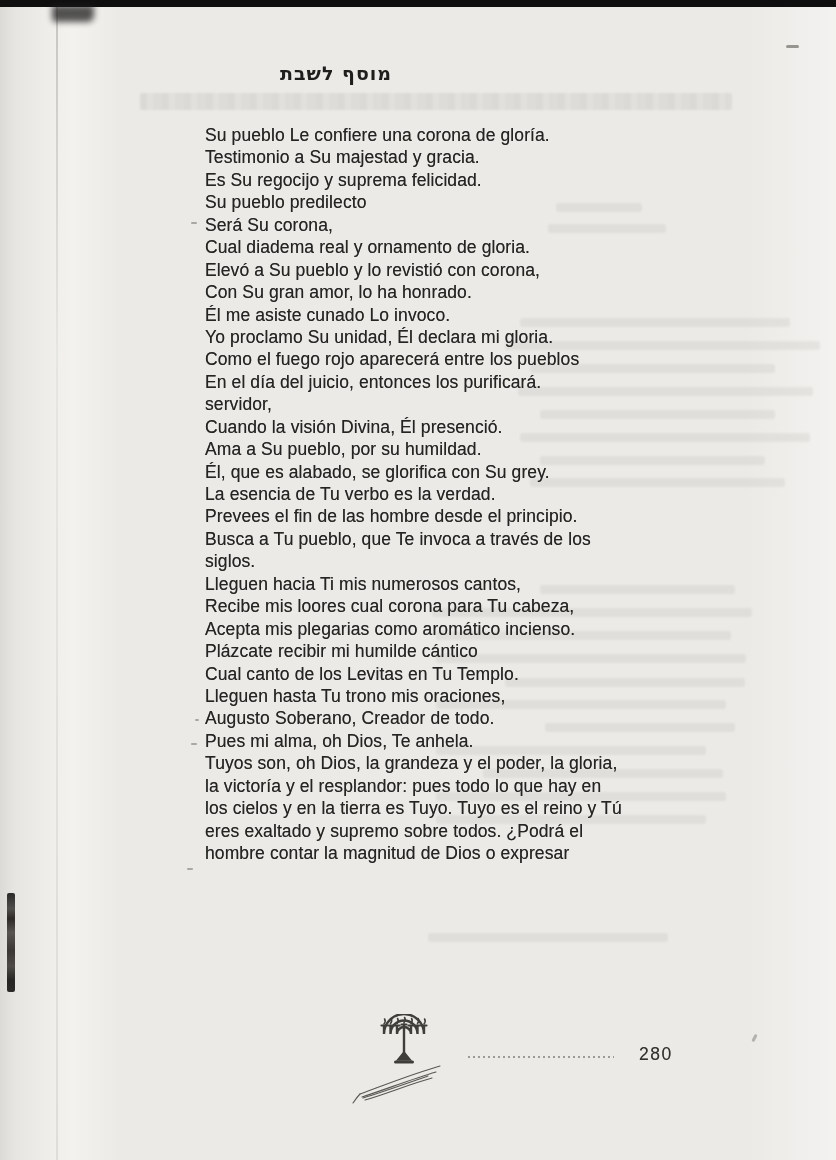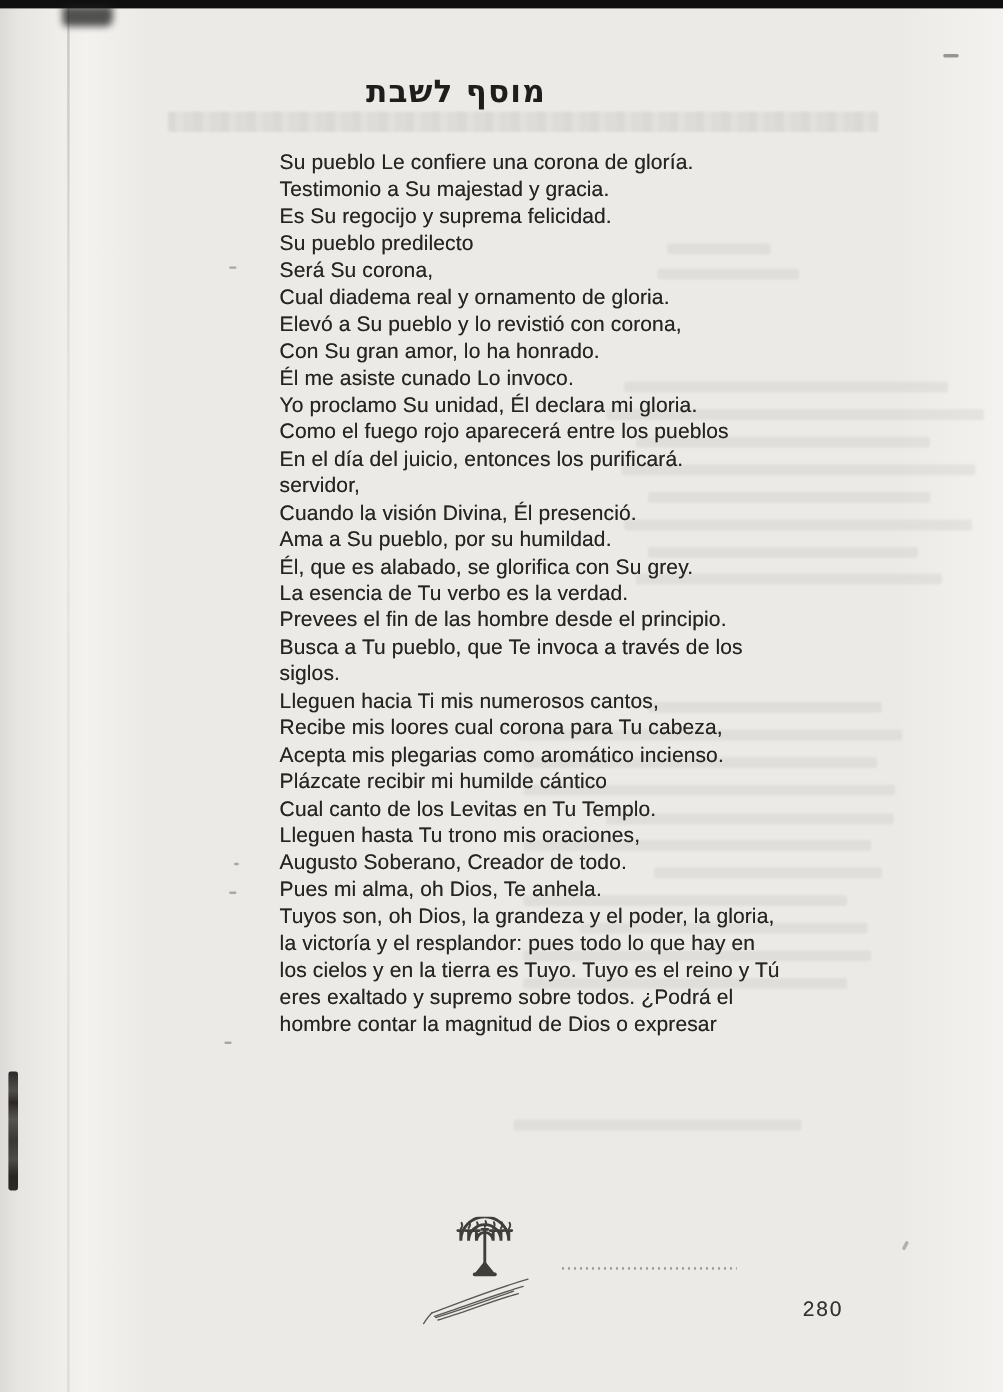--- a/index.html
+++ b/index.html
@@ -17,54 +17,53 @@
     background:linear-gradient(90deg,#dbdad7 0%,#e6e5e2 12%,#eeedea 38%,#f3f2ef 60%,#eceae7 100%);}
   .gutter-crease{position:absolute;top:0;left:56px;width:2px;height:1160px;background:linear-gradient(180deg,rgba(120,118,114,.35),rgba(160,158,154,.12) 30%,rgba(150,148,144,.2));filter:blur(.6px);}
   .right-fade{position:absolute;top:0;right:0;width:90px;height:1160px;background:linear-gradient(90deg,rgba(255,255,255,0),rgba(250,250,248,.5));}
   .left-ink-mark{position:absolute;left:7px;top:893px;width:8px;height:99px;border-radius:2px;
     background:linear-gradient(180deg,#111 0%,#3d3b38 16%,#15100d 26%,#45423e 40%,#24201d 58%,#3a3733 74%,#0d0c0b 88%,#13110f 100%);
     opacity:.88;filter:blur(.4px);}
   .tiny-dash{position:absolute;background:#97958f;border-radius:2px;}
   
   .hebrew-title{
     position:absolute;top:62px;left:280px;width:200px;
-    text-align:center;direction:rtl;
+    text-align:left;direction:rtl;
     font-family:"DejaVu Sans",sans-serif;
-    font-size:26px;font-weight:bold;color:#1f1e1c;
+    font-size:19px;font-weight:bold;color:#1f1e1c;
     letter-spacing:1px;
   }
   .title-bleed{
     position:absolute;left:140px;top:93px;width:592px;height:17px;
     background:repeating-linear-gradient(90deg,#c6c4bf 0 7px,#d6d4cf 7px 13px,#cbc9c4 13px 22px);
     opacity:.42;filter:blur(1.1px);border-radius:2px;
   }
   
   .poem{
     position:absolute;left:205px;top:124px;width:470px;
     font-size:17.5px;line-height:22.45px;color:#242422;
     text-shadow:0 0 .4px rgba(20,20,20,.55);
     letter-spacing:.1px;
     z-index:5;
   }
-  .poem div{white-space:nowrap;height:22.45px;margin-left:28px;}
+  .poem div{white-space:nowrap;height:22.45px;}
   
   .ghost{position:absolute;height:9px;background:#b3b1ab;border-radius:2px;opacity:.2;filter:blur(1.1px);z-index:1;}
   .margin-mark{position:absolute;background:#8d8b86;border-radius:2px;opacity:.7;}
   
   .emblem{position:absolute;left:350px;top:1014px;z-index:4;}
   .dotted-line{
     position:absolute;left:468px;top:1056px;width:146px;height:2px;
     background:repeating-linear-gradient(90deg,#8e8c87 0 2px,rgba(0,0,0,0) 2px 5px);
     opacity:.85;
   }
   .page-number{
-    position:absolute;left:669px;top:1044px;
+    position:absolute;left:639px;top:1044px;
     font-size:17.5px;color:#33322f;letter-spacing:1.5px;
     text-shadow:0 0 .4px rgba(20,20,20,.4);
-    margin-top:37px;
   }
   .footer-speck{position:absolute;left:753px;top:1034px;width:3px;height:8px;background:#a5a39d;transform:rotate(28deg);border-radius:2px;opacity:.8;}
 </style>
 </head>
 <body>
 
 <div class="page">
 
   <div class="gutter-shade"></div>
   <div class="gutter-crease"></div>

